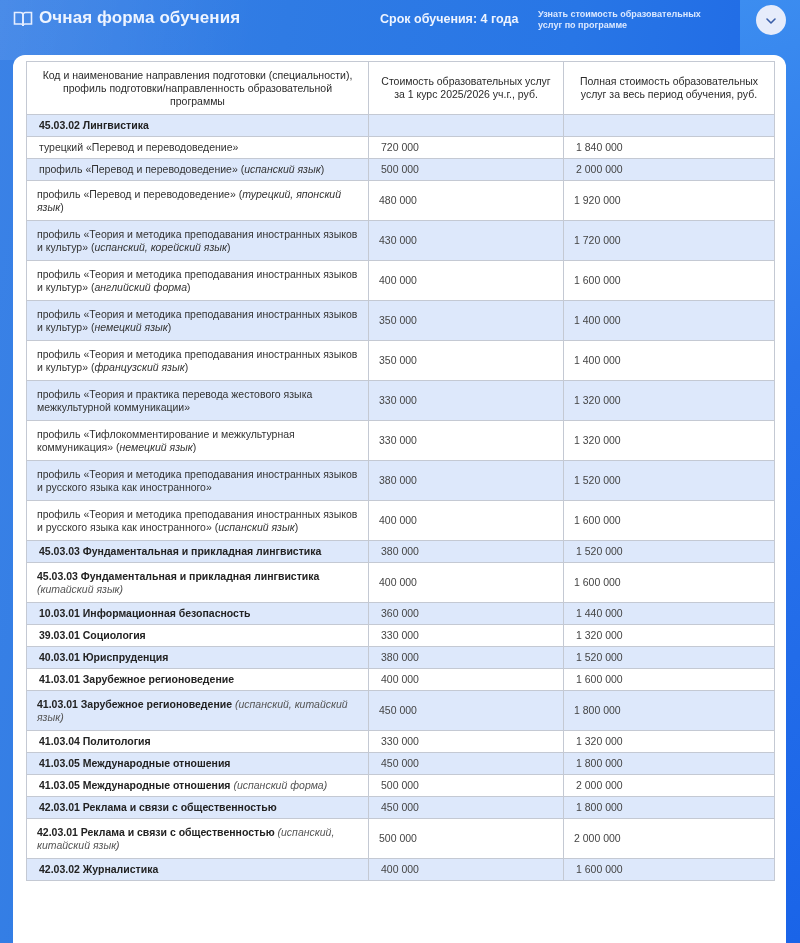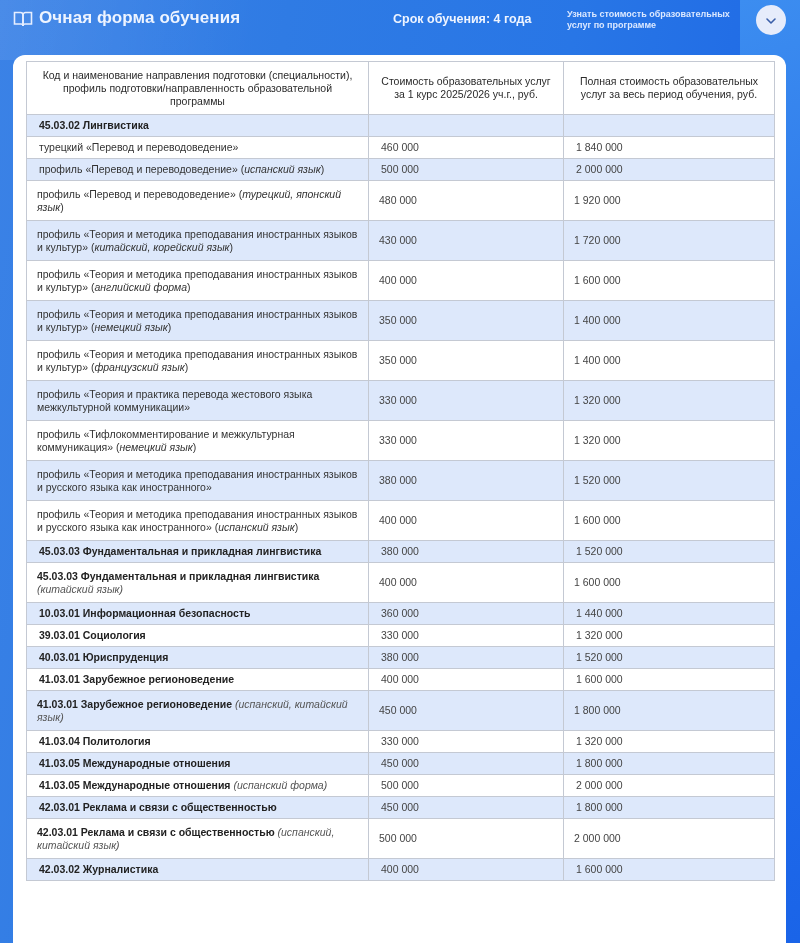--- a/index.html
+++ b/index.html
@@ -20,24 +20,24 @@
   .header {
     position: absolute; left: 0; top: 0; width: 800px; height: 55px;
     color: #fff;
   }
   .book-icon { position: absolute; left: 13px; top: 10px; width: 20px; height: 18px; }
   .title {
     position: absolute; left: 39px; top: 8px; font-size: 17px; font-weight: bold;
     color: #eef4ff; letter-spacing: 0.1px;
   }
   .duration {
-    position: absolute; left: 393px; top: 12px; font-size: 12.5px; font-weight: bold; color: #eef4ff;
+    position: absolute; left: 380px; top: 12px; font-size: 12.5px; font-weight: bold; color: #eef4ff;
   }
   .cost-link {
-    position: absolute; left: 567px; top: 9px; width: 180px; font-size: 9px; font-weight: bold;
+    position: absolute; left: 538px; top: 9px; width: 180px; font-size: 9px; font-weight: bold;
     line-height: 11px; color: #dbe8ff;
   }
   .toggle-btn {
     position: absolute; left: 756px; top: 5px; width: 30px; height: 30px; border-radius: 50%;
     background: #e6ecfb; display: flex; align-items: center; justify-content: center;
   }
   .card {
     position: absolute; left: 13px; top: 55px; width: 773px; height: 900px;
     background: #fff; border-radius: 12px;
   }
@@ -103,35 +103,35 @@
       </tr>
     </thead>
     <tbody id="tbody">
         <tr class="alt h1">
           <td class="bold"><span>45.03.02 Лингвистика</span></td>
           <td class="num"></td>
           <td class="num"></td>
         </tr>
         <tr class="h1">
           <td><span>турецкий «Перевод и переводоведение»</span></td>
-          <td class="num">460 000</td>
+          <td class="num">720 000</td>
           <td class="num">1 840 000</td>
         </tr>
         <tr class="alt h1">
           <td><span>профиль «Перевод и переводоведение» (</span><span class="note">испанский язык</span><span>)</span></td>
           <td class="num">500 000</td>
           <td class="num">2 000 000</td>
         </tr>
         <tr class="h2">
           <td><span>профиль «Перевод и переводоведение» (</span><span class="note">турецкий, японский язык</span><span>)</span></td>
           <td class="num">480 000</td>
           <td class="num">1 920 000</td>
         </tr>
         <tr class="alt h2">
-          <td><span>профиль «Теория и методика преподавания иностранных языков и культур» (</span><span class="note">китайский, корейский язык</span><span>)</span></td>
+          <td><span>профиль «Теория и методика преподавания иностранных языков и культур» (</span><span class="note">испанский, корейский язык</span><span>)</span></td>
           <td class="num">430 000</td>
           <td class="num">1 720 000</td>
         </tr>
         <tr class="h2">
           <td><span>профиль «Теория и методика преподавания иностранных языков и культур» (</span><span class="note">английский форма</span><span>)</span></td>
           <td class="num">400 000</td>
           <td class="num">1 600 000</td>
         </tr>
         <tr class="alt h2">
           <td><span>профиль «Теория и методика преподавания иностранных языков и культур» (</span><span class="note">немецкий язык</span><span>)</span></td>

